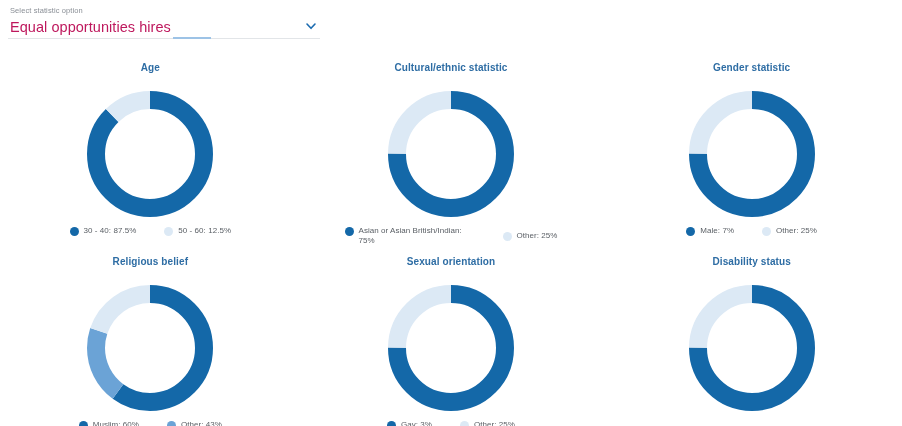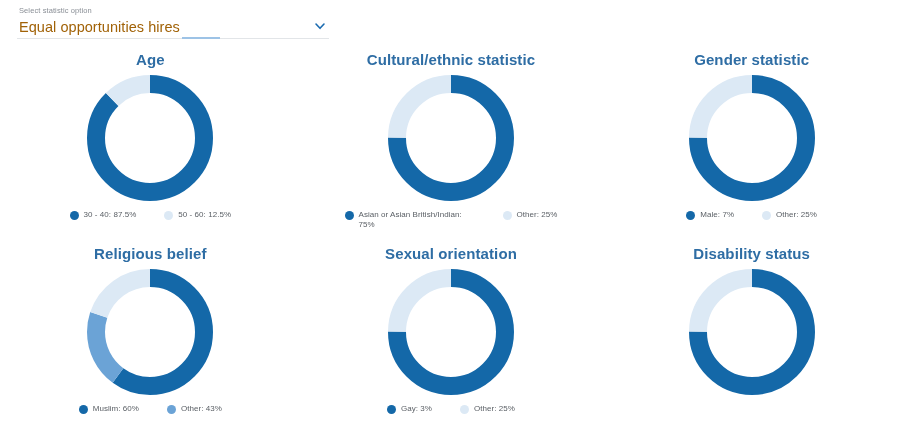--- a/index.html
+++ b/index.html
@@ -12,41 +12,41 @@
     height: 426px;
     font-family: "Liberation Sans", sans-serif;
     color: #4a4a4a;
     overflow: hidden;
     position: relative;
   }
 
   
   .select-wrap {
     position: absolute;
-    left: 17px;
+    left: 8px;
     top: 6px;
     width: 312px;
   }
   .select-label {
     font-size: 7.5px;
     color: #8a8f96;
     letter-spacing: .1px;
     line-height: 10px;
     padding-left: 2px;
   }
   .select-control {
     position: relative;
     height: 22px;
     display: flex;
     align-items: center;
     border-bottom: 1px solid #e2e5e8;
   }
   .select-value {
     font-size: 14.5px;
-    color: #a16207;
+    color: #be185d;
     font-weight: 400;
     letter-spacing: .05px;
     padding-left: 2px;
     white-space: nowrap;
   }
   .select-chevron {
     position: absolute;
     right: 2px;
     top: 3px;
     width: 14px;
@@ -72,40 +72,40 @@
     grid-template-columns: repeat(3, 1fr);
     grid-template-rows: 194px 194px;
   }
   .card {
     position: relative;
     display: flex;
     flex-direction: column;
     align-items: center;
   }
   .card-title {
-    font-size: 15px;
+    font-size: 10px;
     font-weight: 700;
     color: #2e6da4;
     letter-spacing: .1px;
-    margin: 0;
+    margin: 8px;
     height: 16px;
     line-height: 16px;
   }
   .donut-box {
     width: 132px;
     height: 132px;
     margin-top: 4px;
   }
   .donut-box svg { display: block; }
 
   
   .legend {
     display: flex;
     flex-direction: row;
-    align-items: flex-start;
+    align-items: center;
     justify-content: center;
     gap: 28px;
     margin-top: 6px;
     width: 100%;
   }
   .legend-item {
     display: flex;
     align-items: flex-start;
     gap: 5px;
     max-width: 130px;

